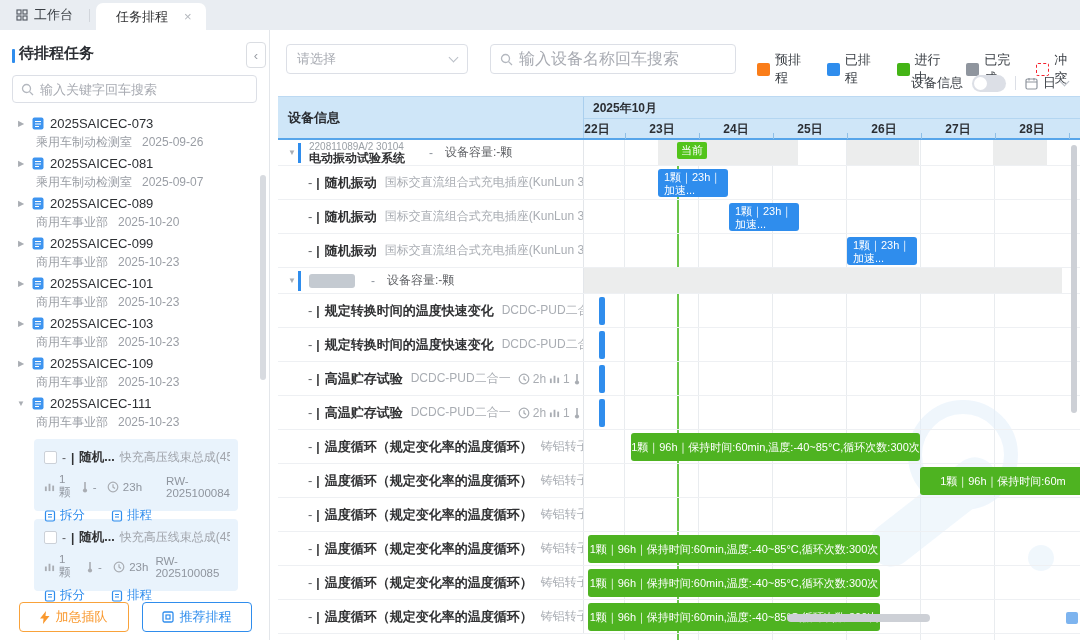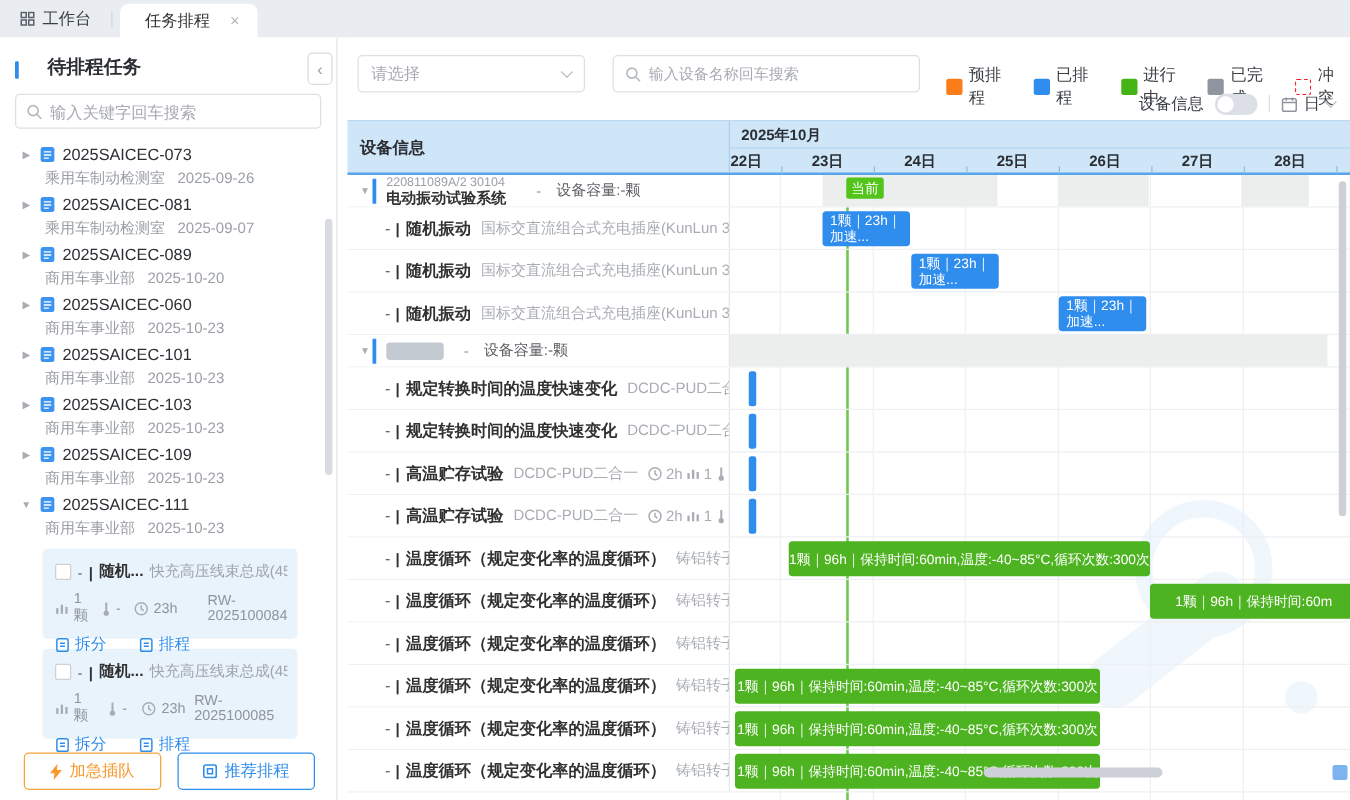--- a/index.html
+++ b/index.html
@@ -7,21 +7,21 @@
 body{position:relative;font-family:"Liberation Sans","DejaVu Sans",sans-serif;background:#fff;overflow:hidden;color:#303133}
 svg{display:block}
 
 .tabbar{position:absolute;left:0;top:0;width:1080px;height:30px;background:#e9edf2;display:flex;align-items:center}
 .tab-home{display:flex;align-items:center;gap:6px;padding:0 16px;font-size:13px;color:#3a3f45}
 .tab-sep{width:1px;height:13px;background:#d2d6dc}
 .tab-active{height:27px;margin-top:3px;margin-left:6px;background:#fff;border-radius:7px 7px 0 0;display:flex;align-items:center;gap:16px;padding:0 14px 0 20px;font-size:13px;color:#303133}
 .tab-close{color:#b3b7bd;font-size:13px;line-height:1}
 
 .sidebar{position:absolute;left:0;top:30px;width:270px;height:610px;background:#fff;border-right:1px solid #e3e6ea}
-.sb-title{display:flex;align-items:flex-end;gap:23px;padding:14px 12px 8px 12px;font-size:15px;font-weight:bold;color:#2b2e33}
+.sb-title{display:flex;align-items:flex-end;gap:4px;padding:14px 12px 8px 12px;font-size:15px;font-weight:bold;color:#2b2e33}
 .sb-accent{width:3px;height:14px;background:#2f8ded;border-radius:1px}
 .collapse-handle{position:absolute;left:246px;top:12px;width:20px;height:26px;background:#fff;border:1px solid #dadde2;border-radius:4px;display:flex;align-items:center;justify-content:center;color:#9a9ea5;font-size:13px;z-index:4}
 .sb-search{margin:4px 12px 0 12px;height:28px;border:1px solid #dcdfe6;border-radius:4px;display:flex;align-items:center;gap:6px;padding:12px 8px;background:#fff}
 .sb-search input{border:none;outline:none;flex:1;font-size:13px;color:#606266;font-family:inherit}
 .sb-search input::placeholder{color:#a8abb2}
 .sb-tree{position:relative;margin-top:8px}
 .tree-item{height:40px;padding-top:3px}
 .ti-r1{display:flex;align-items:center;gap:6px;padding-left:16px;font-size:13px;color:#2c2f33;height:19px}
 .ti-caret{color:#a9adb3;font-size:8px;width:10px;text-align:center}
 .ti-r2{display:flex;gap:10px;padding-left:36px;font-size:12px;color:#9a9ea5;height:18px;align-items:center}
@@ -38,21 +38,21 @@
 .cd-r3{display:flex;gap:26px;margin-top:7px}
 .cd-link{display:flex;align-items:center;gap:4px;color:#2f8ded;font-size:12.5px}
 .sb-footer{position:absolute;bottom:8px;left:0;width:270px;display:flex;justify-content:center;gap:13px}
 .sb-btn{height:30px;width:110px;border-radius:4px;display:flex;align-items:center;justify-content:center;gap:6px;font-size:13px;background:#fff}
 .sb-btn.orange{border:1px solid #f9a23a;color:#f9982d}
 .sb-btn.blue{border:1px solid #2f8ded;color:#2f8ded}
 
 .toolbar{position:absolute;left:278px;top:30px;width:802px;height:66px;background:#fff}
 .fselect{position:absolute;left:8px;top:14px;width:182px;height:30px;border:1px solid #dcdfe6;border-radius:4px;display:flex;align-items:center;justify-content:space-between;padding:12px 10px;color:#a8abb2;font-size:13px;background:#fff}
 .fsearch{position:absolute;left:212px;top:14px;width:246px;height:30px;border:1px solid #dcdfe6;border-radius:4px;display:flex;align-items:center;gap:6px;padding:0 9px;background:#fff}
-.fsearch input{border:none;outline:none;flex:1;font-size:12px;font-family:inherit;color:#6d28d9}
+.fsearch input{border:none;outline:none;flex:1;font-size:16px;font-family:inherit;color:#6d28d9}
 .fsearch input::placeholder{color:#a8abb2}
 .chev{width:7px;height:7px;border-right:1.4px solid #b9bec6;border-bottom:1.4px solid #b9bec6;transform:rotate(45deg);margin-top:-3px}
 .legend{position:absolute;left:479px;top:21px;display:flex;gap:13px;align-items:center}
 .lg-item{display:flex;align-items:center;gap:5px;font-size:13px;color:#3a3f45}
 .lg-sq{width:13px;height:13px;border-radius:2px}
 .lg-sq.dashed{background:#fff;border:1.5px dashed #f5222d}
 .relation-row{position:absolute;top:44px;right:12px;display:flex;align-items:center;gap:9px;font-size:13px;color:#3a3f45}
 .toggle{width:34px;height:17px;border-radius:9px;background:#dcdfe6;position:relative}
 .toggle .knob{position:absolute;left:2px;top:2px;width:13px;height:13px;border-radius:50%;background:#fff}
 .rr-sep{width:1px;height:14px;background:#dcdfe6}
@@ -190,21 +190,21 @@
       </div>
       <div class="tree-item">
         <div class="ti-r1">
           <span class="ti-caret">▶</span>
           <span style="display: inline-flex; align-items: center;">
             <svg width="12" height="13" viewBox="0 0 12 13">
               <rect x="0.5" y="0.5" width="11" height="12" rx="2" fill="#3d94f0"></rect>
               <path d="M3 4.5h6M3 7h6M3 9.5h4" stroke="#fff" stroke-width="1.1"></path>
             </svg>
           </span>
-          <span>2025SAICEC-060</span>
+          <span>2025SAICEC-099</span>
         </div>
         <div class="ti-r2">
           <span>商用车事业部</span>
           <span>2025-10-23</span>
         </div>
       </div>
       <div class="tree-item">
         <div class="ti-r1">
           <span class="ti-caret">▶</span>
           <span style="display: inline-flex; align-items: center;">

